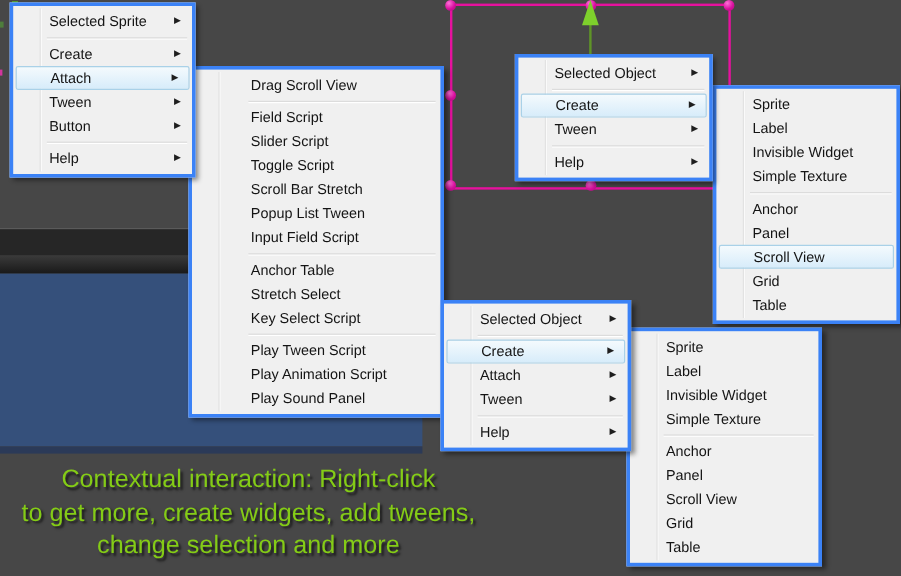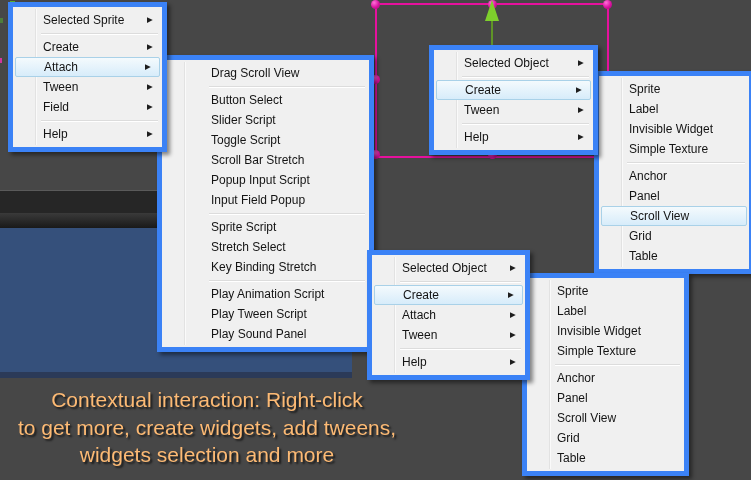--- a/index.html
+++ b/index.html
@@ -39,26 +39,26 @@
     border-left:7px solid transparent; border-right:7px solid transparent;
     border-bottom:21px solid #7ed02c;
   }
   .edge-mark{position:absolute; z-index:6;}
   #mark-green-top{left:10px; top:1px; width:5px; height:3px; background:#58b22c;}
   #mark-green-left{left:0; top:18px; width:3px; height:5px; background:#4e7d3c;}
   #mark-pink-left{left:0; top:58px; width:2px; height:5px; background:#d2359e;}
   
   #caption{
     position:absolute; left:4px; top:386px; width:406px; z-index:2;
-    text-align:center; font-size:21px; line-height:27.5px; color:#fdba74;
+    text-align:center; font-size:21px; line-height:27.5px; color:#84cc16;
     text-shadow:2px 2px 2px rgba(0,0,0,0.65);
   }
   
   .menu{
-    position:absolute; background:#f0f0f0; border:5px solid #3b82f6;
+    position:absolute; background:#f0f0f0; border:3px solid #3b82f6;
     box-shadow:3px 3px 4px rgba(0,0,0,0.45); padding:3px 1px; z-index:10;
   }
   .menu::before{ 
     content:""; position:absolute; left:22px; top:2px; bottom:2px; width:1px;
     background:#e2e2e2; border-right:1px solid #fafafa;
   }
   .mi{
     position:relative; height:20px; line-height:20px; padding-left:29px;
     font-size:12px; color:#141414; white-space:nowrap; cursor:default;
   }
@@ -107,49 +107,49 @@
   <div id="arrow-stem"></div>
   <div id="arrow-head"></div>
 
   <div class="edge-mark" id="mark-green-top"></div>
   <div class="edge-mark" id="mark-green-left"></div>
   <div class="edge-mark" id="mark-pink-left"></div>
 
   <div id="caption">
     <div>Contextual interaction: Right-click</div>
     <div>to get more, create widgets, add tweens,</div>
-    <div>widgets selection and more</div>
+    <div>change selection and more</div>
   </div>
 
   <div class="menu" id="menu-sprite">
       <div class="mi"><span class="mi-label">Selected Sprite</span><span class="arr">▶</span></div>
       <div class="msep"></div>
       <div class="mi"><span class="mi-label">Create</span><span class="arr">▶</span></div>
       <div class="mi hl"><span class="mi-label">Attach</span><span class="arr">▶</span></div>
       <div class="mi"><span class="mi-label">Tween</span><span class="arr">▶</span></div>
-      <div class="mi"><span class="mi-label">Field</span><span class="arr">▶</span></div>
+      <div class="mi"><span class="mi-label">Button</span><span class="arr">▶</span></div>
       <div class="msep"></div>
       <div class="mi"><span class="mi-label">Help</span><span class="arr">▶</span></div>
     </div>
   <div class="menu" id="submenu-attach">
       <div class="mi"><span class="mi-label">Drag Scroll View</span></div>
       <div class="msep"></div>
-      <div class="mi"><span class="mi-label">Button Select</span></div>
+      <div class="mi"><span class="mi-label">Field Script</span></div>
       <div class="mi"><span class="mi-label">Slider Script</span></div>
       <div class="mi"><span class="mi-label">Toggle Script</span></div>
       <div class="mi"><span class="mi-label">Scroll Bar Stretch</span></div>
-      <div class="mi"><span class="mi-label">Popup Input Script</span></div>
-      <div class="mi"><span class="mi-label">Input Field Popup</span></div>
+      <div class="mi"><span class="mi-label">Popup List Tween</span></div>
+      <div class="mi"><span class="mi-label">Input Field Script</span></div>
       <div class="msep"></div>
-      <div class="mi"><span class="mi-label">Sprite Script</span></div>
+      <div class="mi"><span class="mi-label">Anchor Table</span></div>
       <div class="mi"><span class="mi-label">Stretch Select</span></div>
-      <div class="mi"><span class="mi-label">Key Binding Stretch</span></div>
+      <div class="mi"><span class="mi-label">Key Select Script</span></div>
       <div class="msep"></div>
+      <div class="mi"><span class="mi-label">Play Tween Script</span></div>
       <div class="mi"><span class="mi-label">Play Animation Script</span></div>
-      <div class="mi"><span class="mi-label">Play Tween Script</span></div>
       <div class="mi"><span class="mi-label">Play Sound Panel</span></div>
     </div>
   <div class="menu" id="menu-object-top">
       <div class="mi"><span class="mi-label">Selected Object</span><span class="arr">▶</span></div>
       <div class="msep"></div>
       <div class="mi hl"><span class="mi-label">Create</span><span class="arr">▶</span></div>
       <div class="mi"><span class="mi-label">Tween</span><span class="arr">▶</span></div>
       <div class="msep"></div>
       <div class="mi"><span class="mi-label">Help</span><span class="arr">▶</span></div>
     </div>

